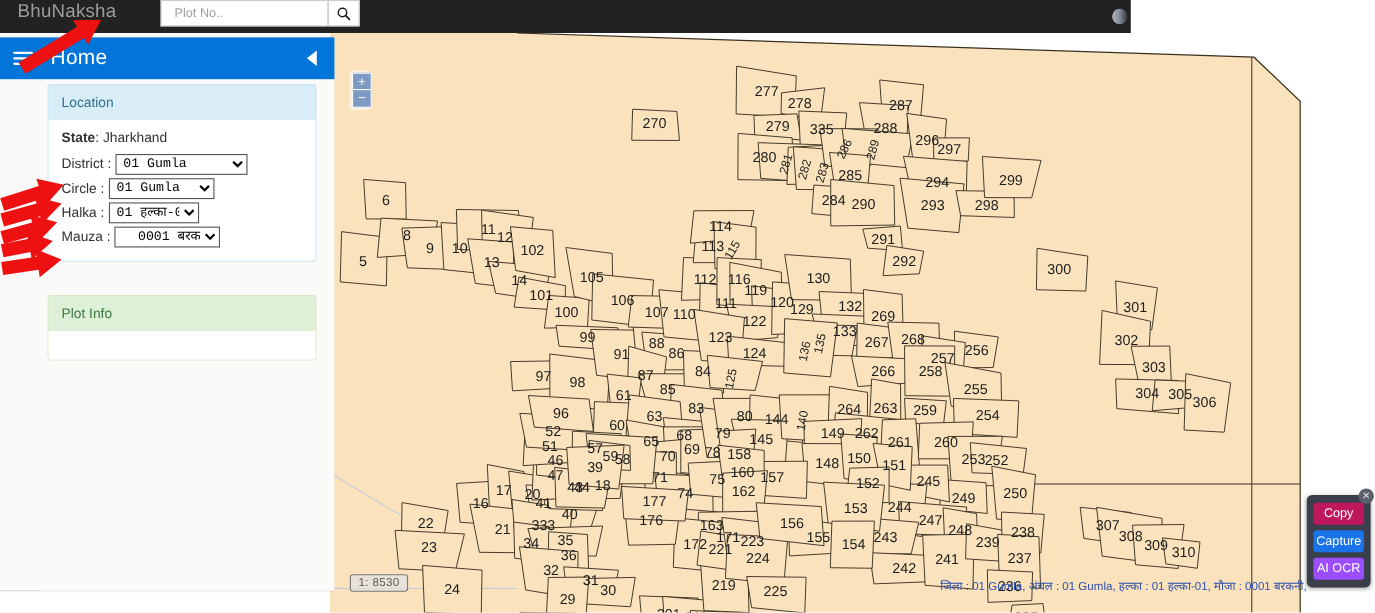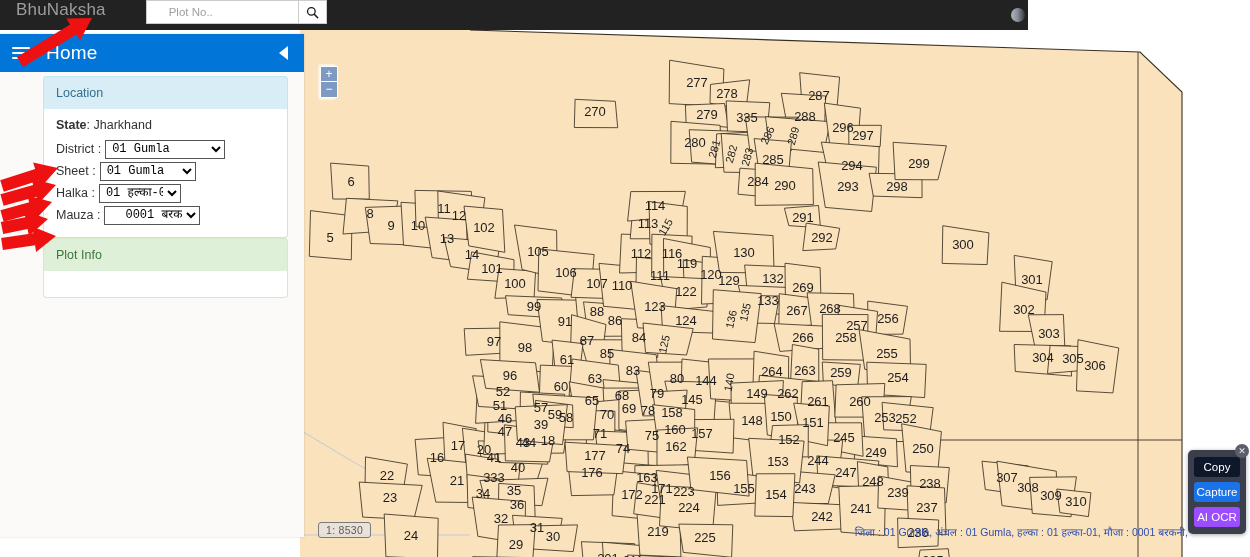--- a/index.html
+++ b/index.html
@@ -28,21 +28,21 @@
   }
   .searchwrap {
     display: flex; align-items: stretch;
     height: 24px; margin-left: 8px;
   }
   .search-input {
     width: 152px; height: 24px;
     border: 1px solid #cccccc; border-right: none;
     background: #ffffff; color: #555;
     font-family: "Liberation Sans", sans-serif;
-    font-size: 11.5px; padding: 0 22px; outline: none;
+    font-size: 11.5px; padding: 0 12px; outline: none;
     border-radius: 0;
   }
   .search-input::placeholder { color: #a0a0a0; }
   .search-btn {
     width: 29px; height: 24px;
     border: 1px solid #cccccc; background: #ffffff;
     display: flex; align-items: center; justify-content: center;
     cursor: pointer; padding: 0;
   }
   .nav-right {
@@ -158,21 +158,21 @@
     border-right: 9px solid #ffffff;
     cursor: pointer;
   }
   .panel-body {
     position: absolute; left: 37px; top: 38px;
     width: 267px; height: 465px;
     padding: 4px 16px 0 6px;
     background: transparent;
   }
 
-  .card { margin-bottom: 0; }
+  .card { margin-bottom: 30px; }
   .card-head {
     padding: 9px 12px; font-size: 12.5px;
     border: 1px solid; border-bottom: none;
     border-radius: 4px 4px 0 0;
   }
   .card-body {
     border: 1px solid; border-top: none;
     border-radius: 0 0 4px 4px;
     background: #ffffff;
     padding: 8px 10px 10px 10px;
@@ -218,21 +218,21 @@
     z-index: 80;
     box-shadow: 0 1px 4px rgba(0,0,0,.35);
   }
   .fbtn {
     height: 20px; border-radius: 3px;
     font-size: 11.5px; color: #ffffff;
     display: flex; align-items: center; justify-content: center;
     cursor: pointer; font-family: "Liberation Sans", sans-serif;
     border: none;
   }
-  .fbtn-copy { background: #0f172a; }
+  .fbtn-copy { background: #be185d; }
   .fbtn-capture { background: #1a73e8; }
   .fbtn-ocr { background: #9b4dff; }
   .fclose {
     position: absolute; right: -3px; top: -6px;
     width: 14px; height: 14px; border-radius: 50%;
     background: #5a5f6b; color: #e8e8e8;
     font-size: 9px; line-height: 14px; text-align: center;
     cursor: pointer;
   }
 </style>
@@ -697,21 +697,21 @@
           </div>
 
           <div class="frm-row">
             <span class="frm-label">District :</span>
             <select class="frm-select sel-district">
               <option>01 Gumla</option>
             </select>
           </div>
 
           <div class="frm-row">
-            <span class="frm-label">Sheet :</span>
+            <span class="frm-label">Circle :</span>
             <select class="frm-select sel-circle">
               <option>01 Gumla</option>
             </select>
           </div>
 
           <div class="frm-row">
             <span class="frm-label">Halka :</span>
             <select class="frm-select sel-halka">
               <option>01 हल्का-01</option>
             </select>

